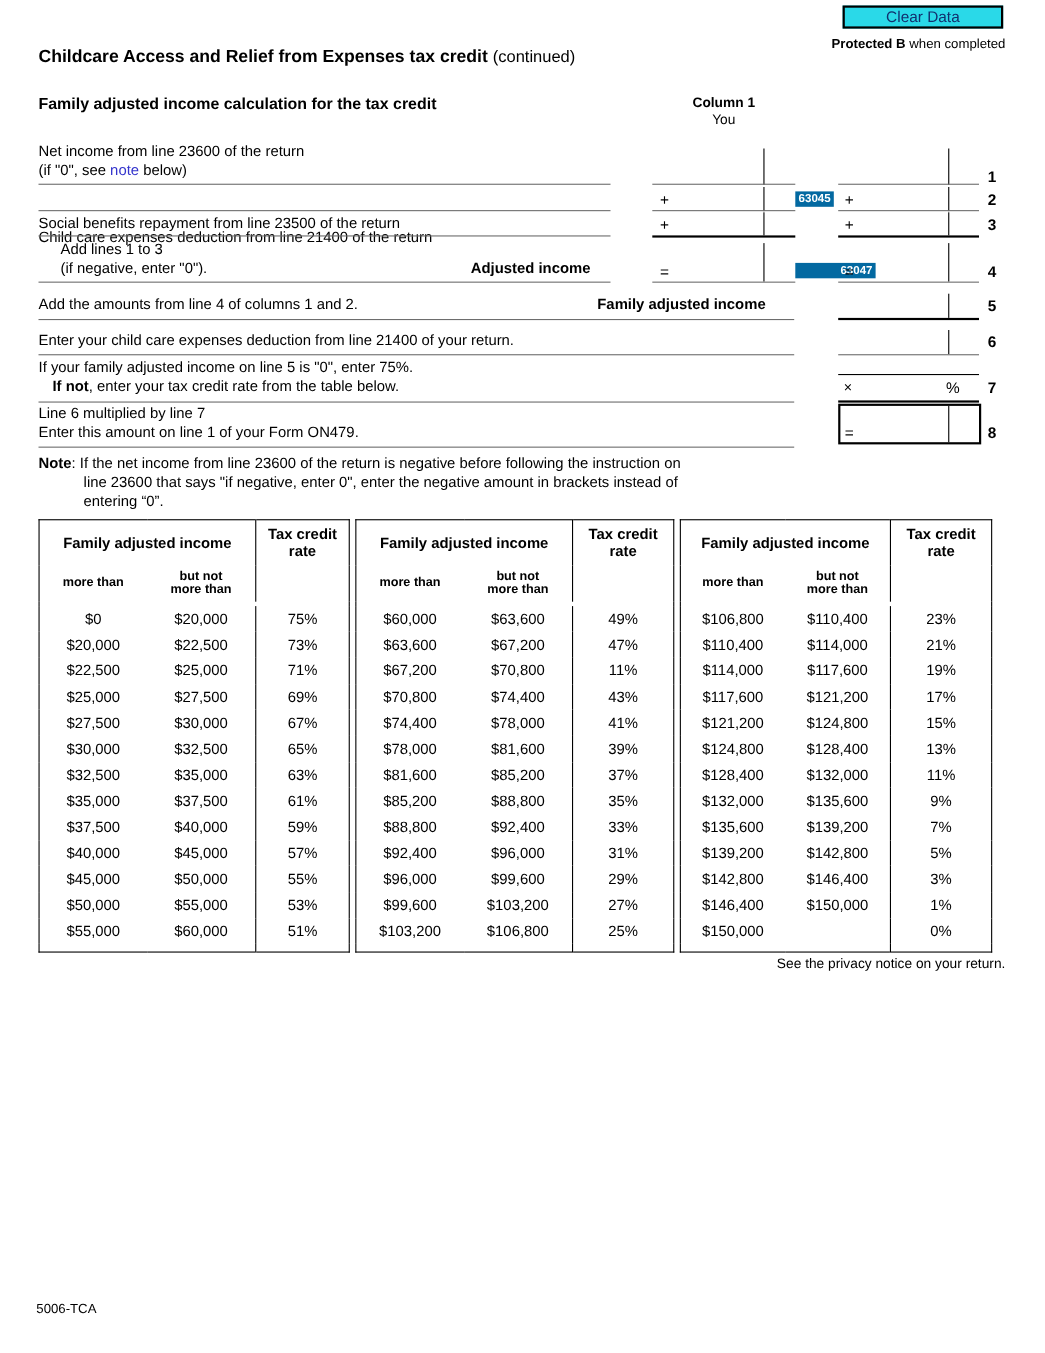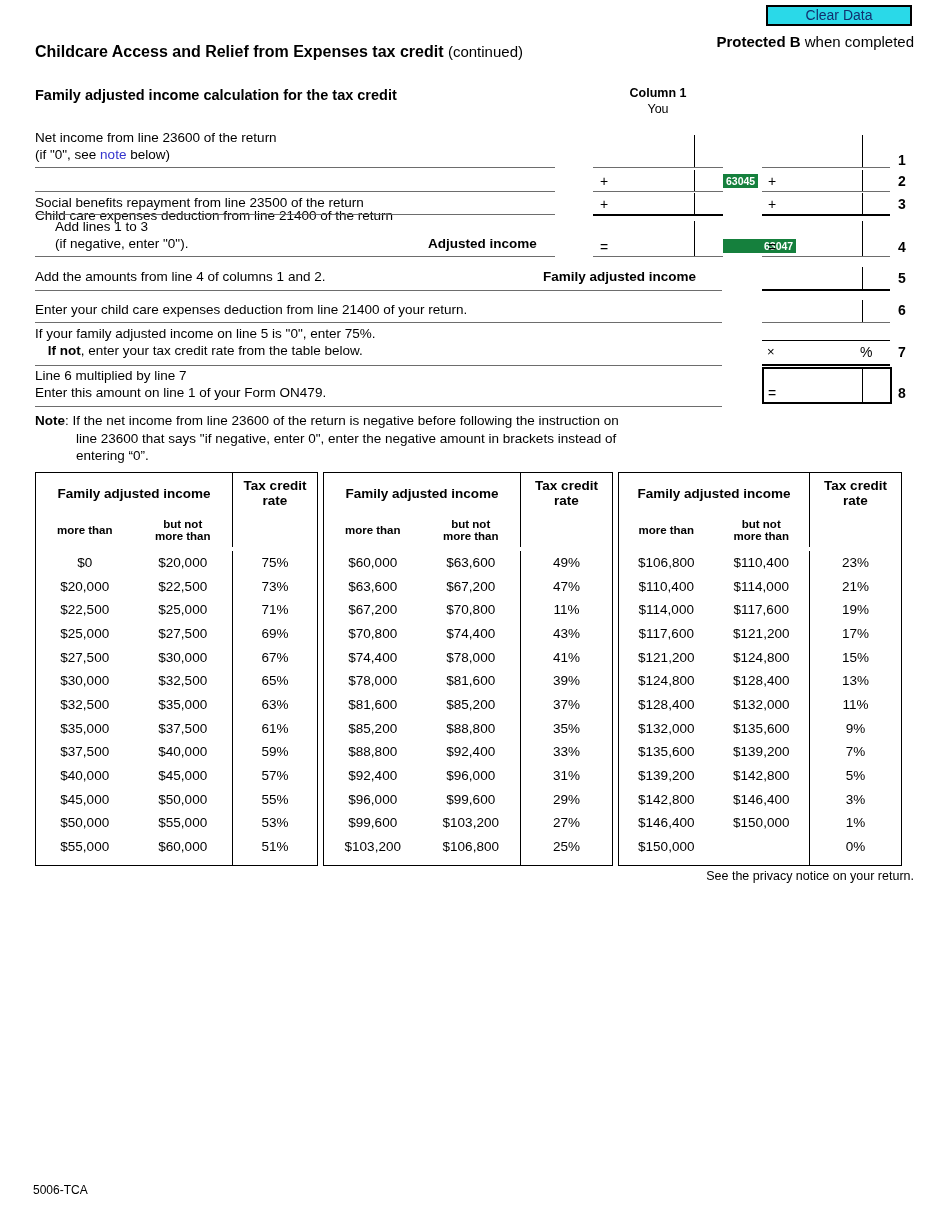--- a/index.html
+++ b/index.html
@@ -39,21 +39,21 @@
     text-align: center;
     line-height: 17px;
     cursor: pointer;
     padding: 0;
   }
 
   .protected-b {
     position: absolute;
     right: 36px;
     top: 33px;
-    font-size: 15px;
+    font-size: 12px;
     white-space: nowrap;
     text-align: right;
   }
   .protected-b b { font-weight: bold; }
 
   
   .form-title {
     position: absolute;
     left: 35px;
     top: 43px;
@@ -117,21 +117,21 @@
     text-align: left;
   }
 
   .op {
     position: absolute;
     font-size: 14px;
   }
 
   .fieldcode {
     position: absolute;
-    background: #15803d;
+    background: #0369a1;
     color: #ffffff;
     font-size: 10.5px;
     font-weight: bold;
     padding: 1px 3px 1px 3px;
     letter-spacing: 0px;
     line-height: 12px;
     height: 14px;
   }
 
   .box8 {

